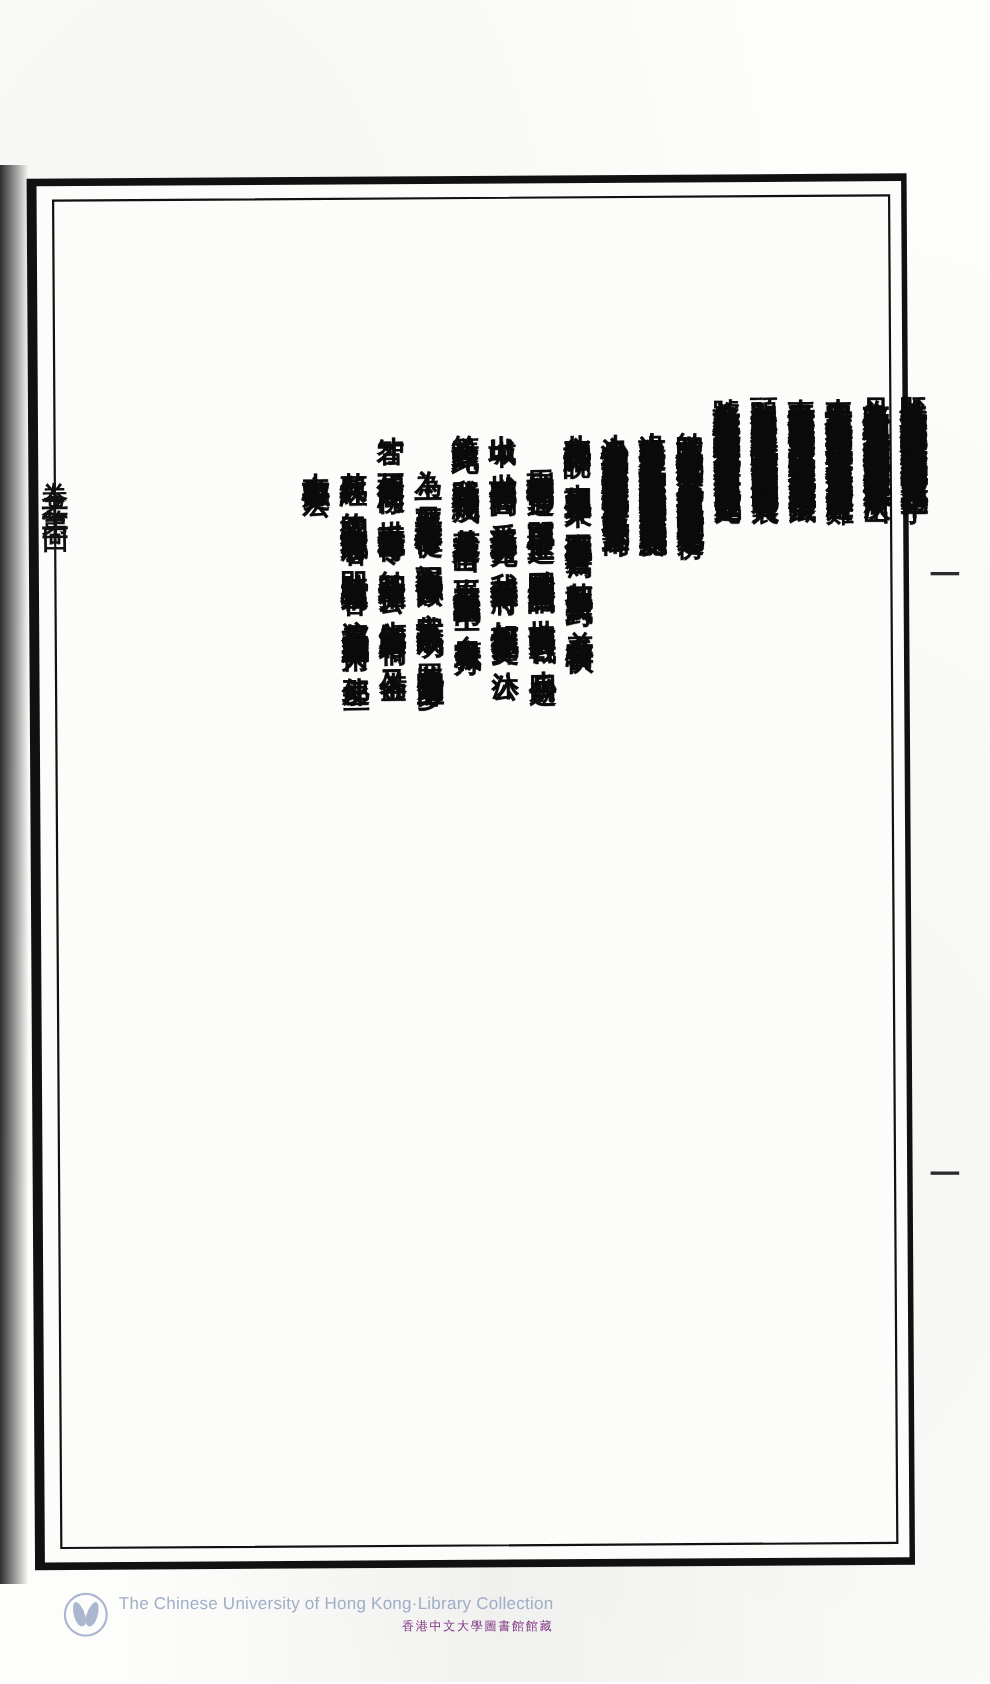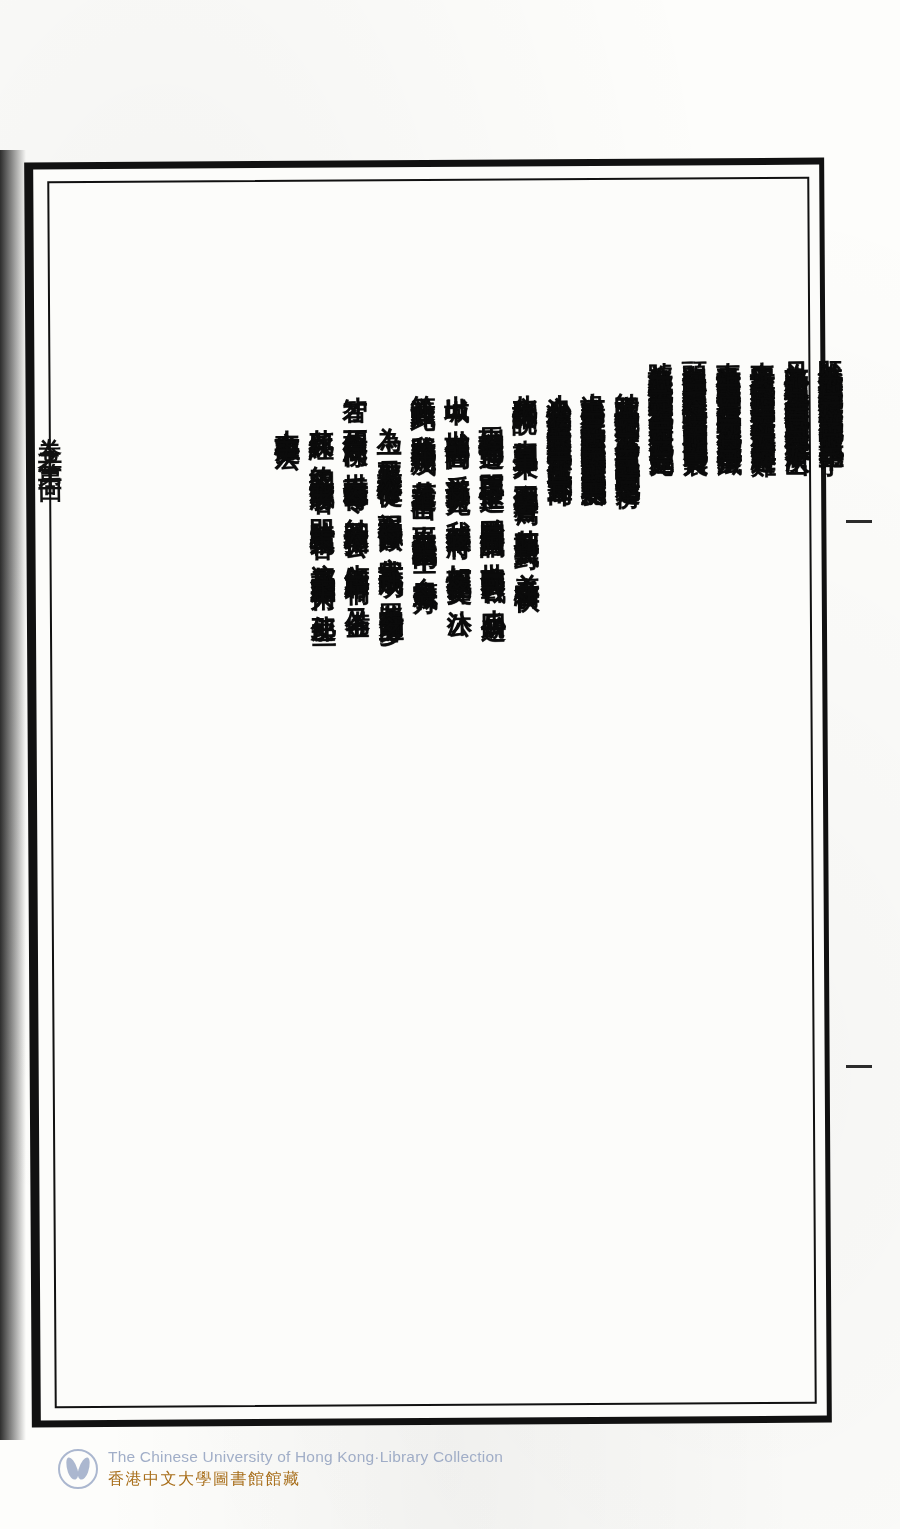--- a/index.html
+++ b/index.html
@@ -153,24 +153,25 @@
     transform: rotate(18deg);
   }
   .wm-lines { display: flex; flex-direction: column; gap: 3px; }
   #watermark-en {
     font-size: 15.5px;
     font-family: "Liberation Sans", sans-serif;
     color: #9aa8c4;
     letter-spacing: 0.2px;
   }
   #watermark-zh {
-    font-size: 16px;
+    font-size: 11px;
     font-family: "DejaVu Sans", sans-serif;
-    color: #a16207;
+    color: #701a75;
     letter-spacing: 1.5px;
+    text-align: right;
   }
 
   
   .tick-mark {
     position: absolute;
     background: #2b2b2b;
     height: 3px;
     width: 26px;
   }
   #smudge-left {

